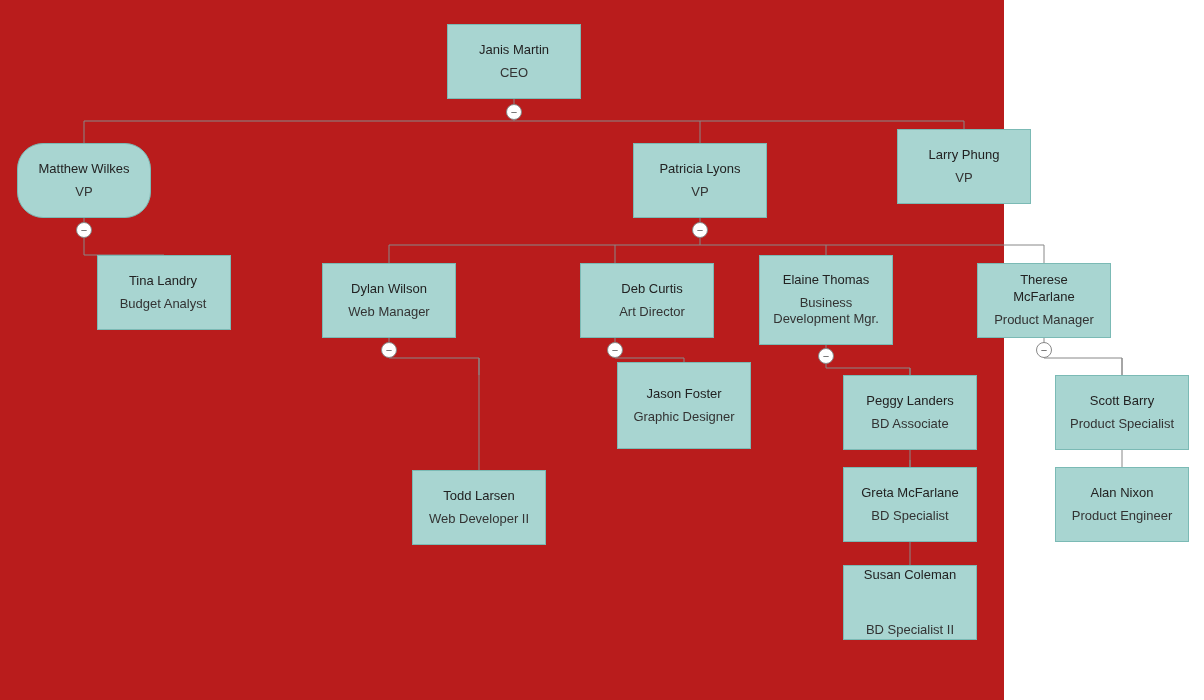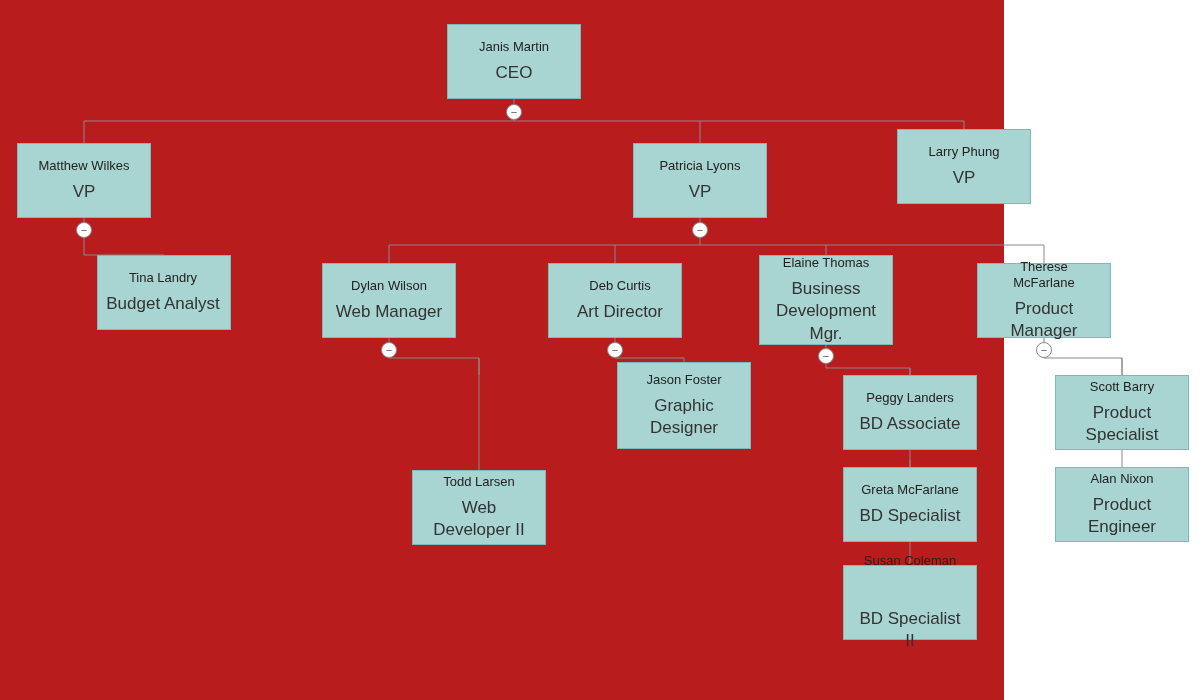--- a/index.html
+++ b/index.html
@@ -32,21 +32,21 @@
     }
 
     .node-name {
       font-weight: normal;
       font-size: 13px;
       line-height: 1.3;
       color: #222;
     }
 
     .node-title {
-      font-size: 17px;
+      font-size: 13px;
       color: #333;
       margin-top: 6px;
       line-height: 1.3;
     }
 
     .collapse-btn {
       position: absolute;
       width: 16px;
       height: 16px;
       border-radius: 50%;
@@ -132,21 +132,21 @@
     <line x1="1122" y1="358" x2="1122" y2="452"></line>
     <line x1="1122" y1="452" x2="1122" y2="467"></line>
   </svg>
 
   <div class="node" style="left:447px; top:24px; width:134px; height:75px;">
     <span class="node-name">Janis Martin</span>
     <span class="node-title">CEO</span>
   </div>
   <div class="collapse-btn" style="left:506px; top:104px;">−</div>
 
-  <div class="node" style="left:17px; top:143px; width:134px; height:75px;">
+  <div class="node" style="left:17px; top:143px; width:134px; height:75px;border-radius:26px;">
     <span class="node-name">Matthew Wilkes</span>
     <span class="node-title">VP</span>
   </div>
   <div class="collapse-btn" style="left:76px; top:222px;">−</div>
 
   <div class="node" style="left:633px; top:143px; width:134px; height:75px;">
     <span class="node-name">Patricia Lyons</span>
     <span class="node-title">VP</span>
   </div>
   <div class="collapse-btn" style="left:692px; top:222px;">−</div>
@@ -160,21 +160,21 @@
     <span class="node-name">Tina Landry</span>
     <span class="node-title">Budget Analyst</span>
   </div>
 
   <div class="node" style="left:322px; top:263px; width:134px; height:75px;">
     <span class="node-name">Dylan Wilson</span>
     <span class="node-title">Web Manager</span>
   </div>
   <div class="collapse-btn" style="left:381px; top:342px;">−</div>
 
-  <div class="node" style="left:548px; top:263px; width:134px; height:75px;padding-left:20px;">
+  <div class="node" style="left:580px; top:263px; width:134px; height:75px;padding-left:20px;">
     <span class="node-name">Deb Curtis</span>
     <span class="node-title">Art Director</span>
   </div>
   <div class="collapse-btn" style="left:607px; top:342px;">−</div>
 
   <div class="node" style="left:759px; top:255px; width:134px; height:90px;">
     <span class="node-name">Elaine Thomas</span>
     <span class="node-title">Business Development Mgr.</span>
   </div>
   <div class="collapse-btn" style="left:818px; top:348px;">−</div>

